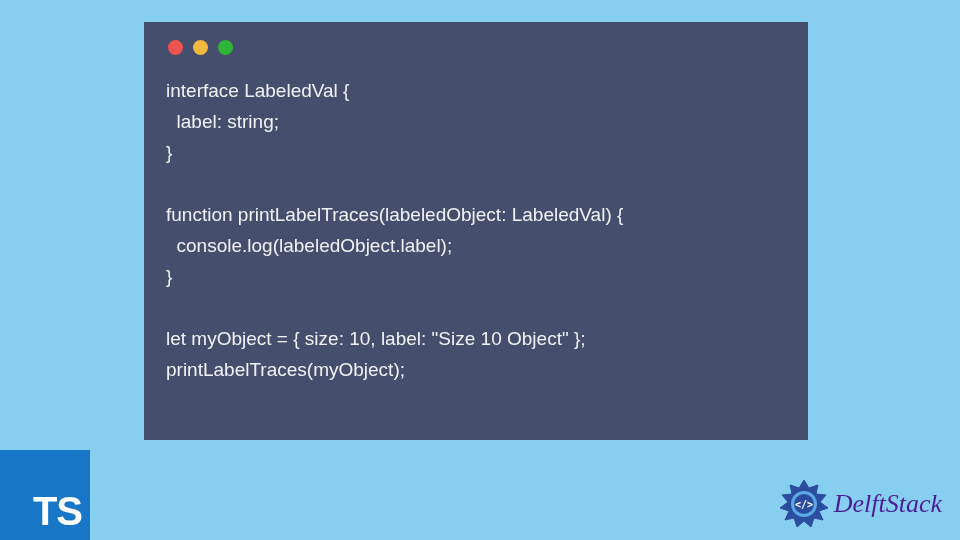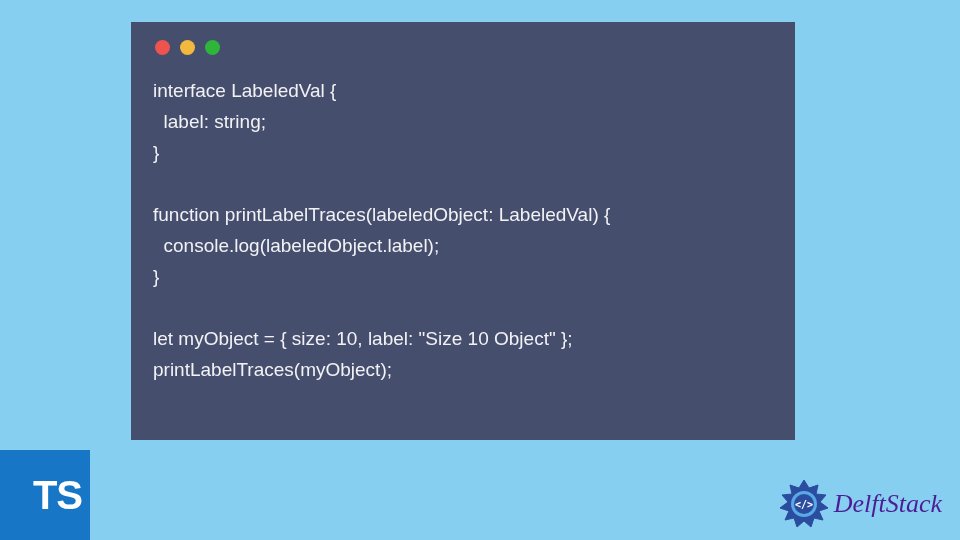--- a/index.html
+++ b/index.html
@@ -7,21 +7,21 @@
     width: 960px;
     height: 540px;
     background: #87cff0;
     font-family: -apple-system, BlinkMacSystemFont, "Segoe UI", Arial, sans-serif;
     position: relative;
     overflow: hidden;
   }
   .code-window {
     position: absolute;
     top: 22px;
-    left: 131px;
+    left: 144px;
     width: 664px;
     height: 418px;
     background: #464e6e;
     border-radius: 0;
     padding: 18px 22px 22px 22px;
   }
   .window-controls {
     display: flex;
     gap: 10px;
     margin-bottom: 20px;
@@ -44,21 +44,21 @@
     font-weight: 400;
   }
   .ts-badge {
     position: absolute;
     left: 0;
     bottom: 0;
     width: 90px;
     height: 90px;
     background: #1776c6;
     display: flex;
-    align-items: center;
+    align-items: flex-end;
     justify-content: flex-end;
     padding: 6px 8px;
   }
   .ts-text {
     color: #ffffff;
     font-weight: 700;
     font-size: 40px;
     letter-spacing: -1px;
     font-family: Arial, sans-serif;
   }

